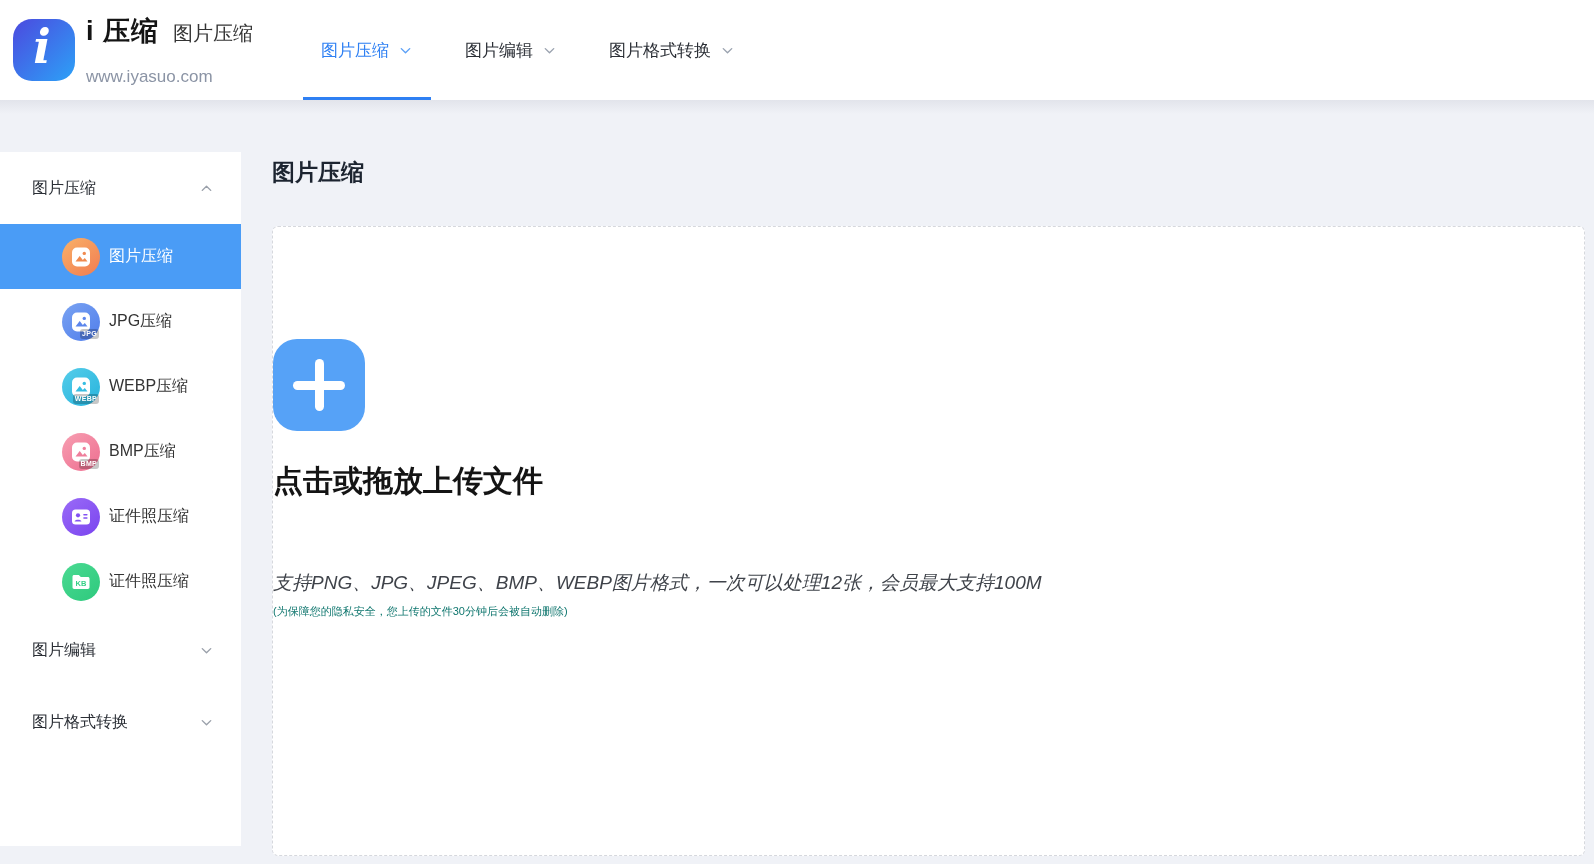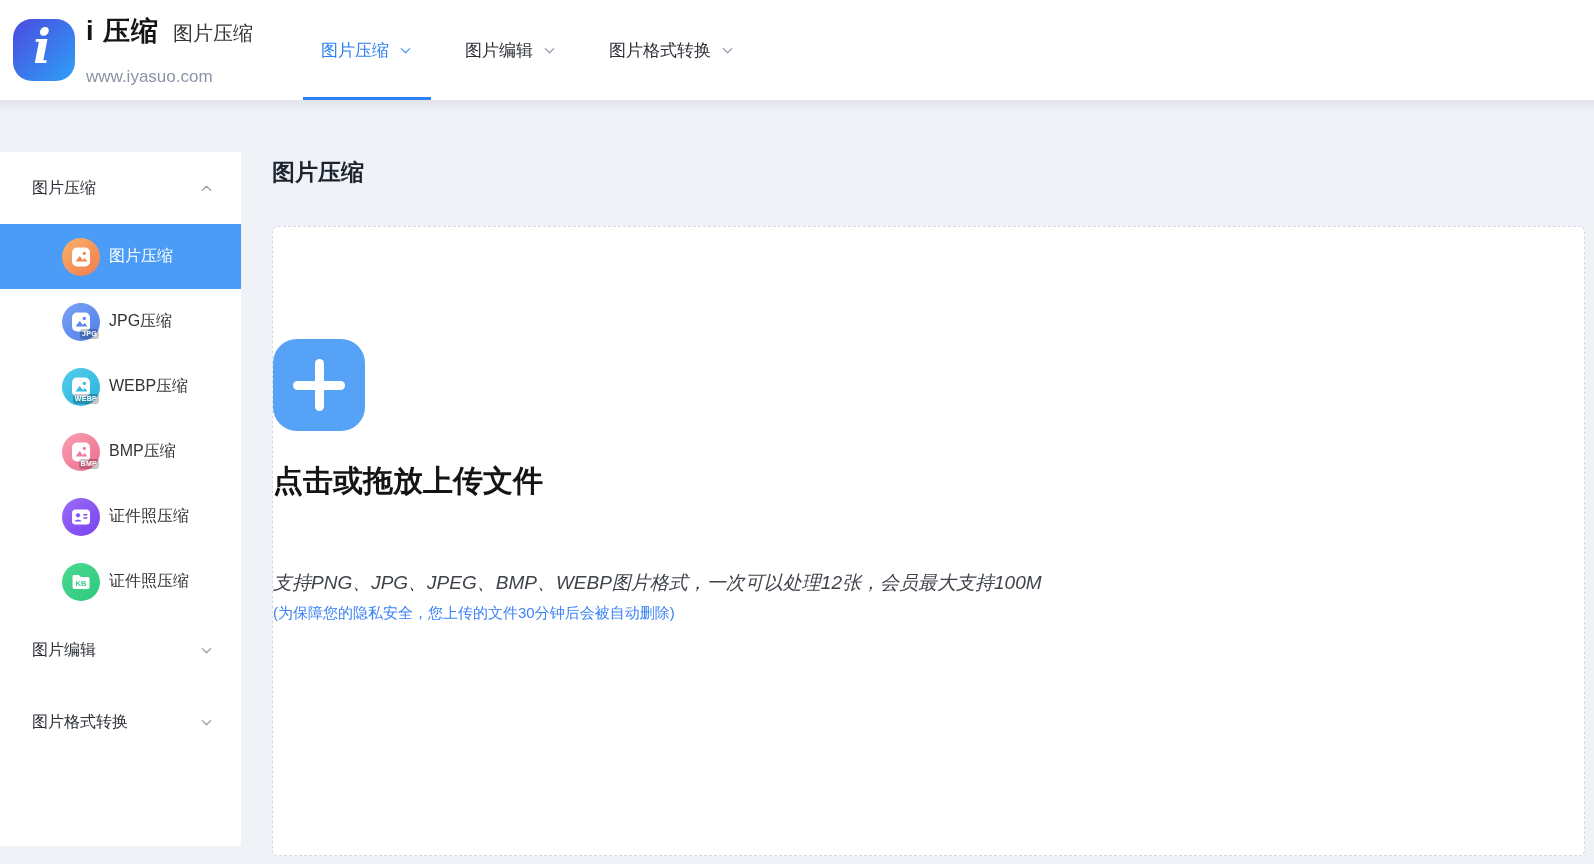--- a/index.html
+++ b/index.html
@@ -99,21 +99,21 @@
   }
   .plus-btn {
     position:relative; width:92px; height:92px; border-radius:24px; background:#56a2f7;
     margin-bottom:30px; cursor:pointer;
   }
   .plus-btn .bar { position:absolute; background:#fff; border-radius:5px; }
   .plus-btn .bar.h { width:52px; height:9px; left:20px; top:41.5px; }
   .plus-btn .bar.v { width:9px; height:52px; left:41.5px; top:20px; }
   .drop-headline { font-size:30px; font-weight:bold; color:#141414; margin-bottom:68px; }
   .drop-support { font-size:19px; color:#3f434a; margin-bottom:8px;font-style:italic; }
-  .drop-note { font-size:15px; color:#3b82f6; }
+  .drop-note { font-size:11px; color:#0f766e; }
 </style>
 </head>
 <body>
 
 <div class="header">
   <div class="brand">
     <div class="logo">
       <span class="logo-i">i</span>
     </div>
     <div class="brand-text">

